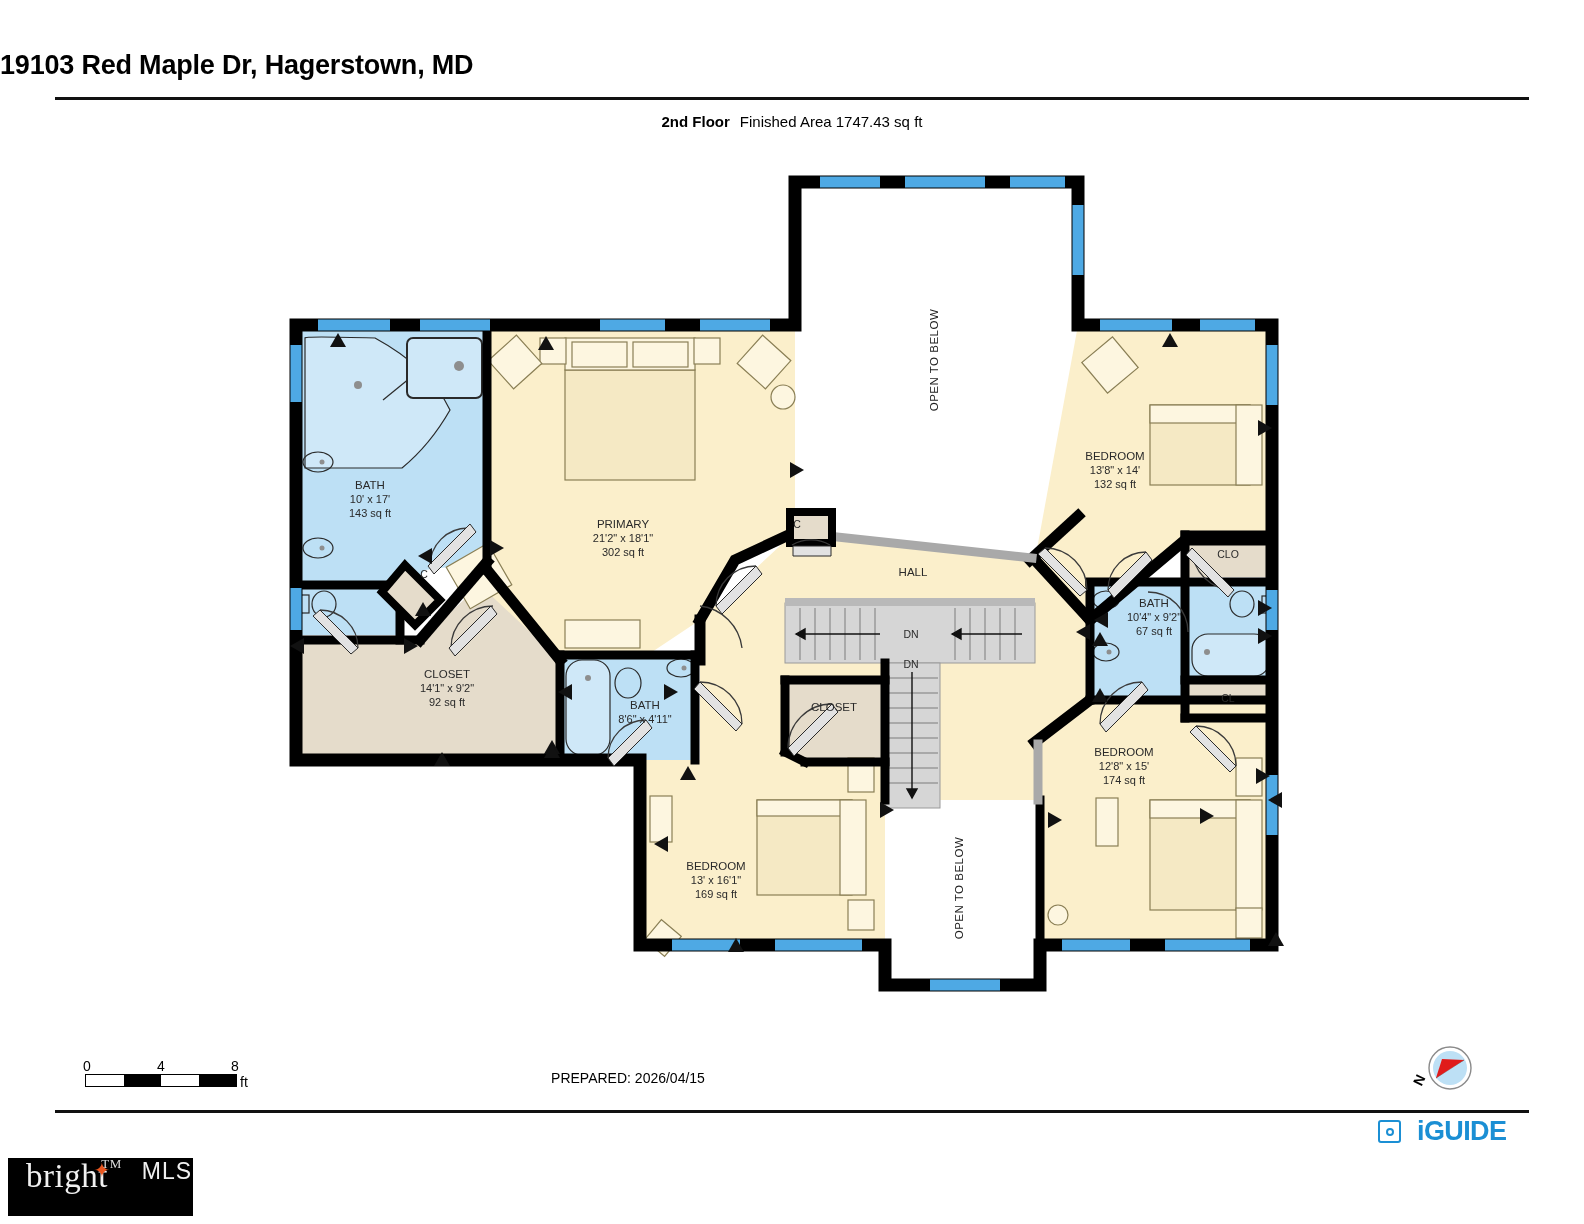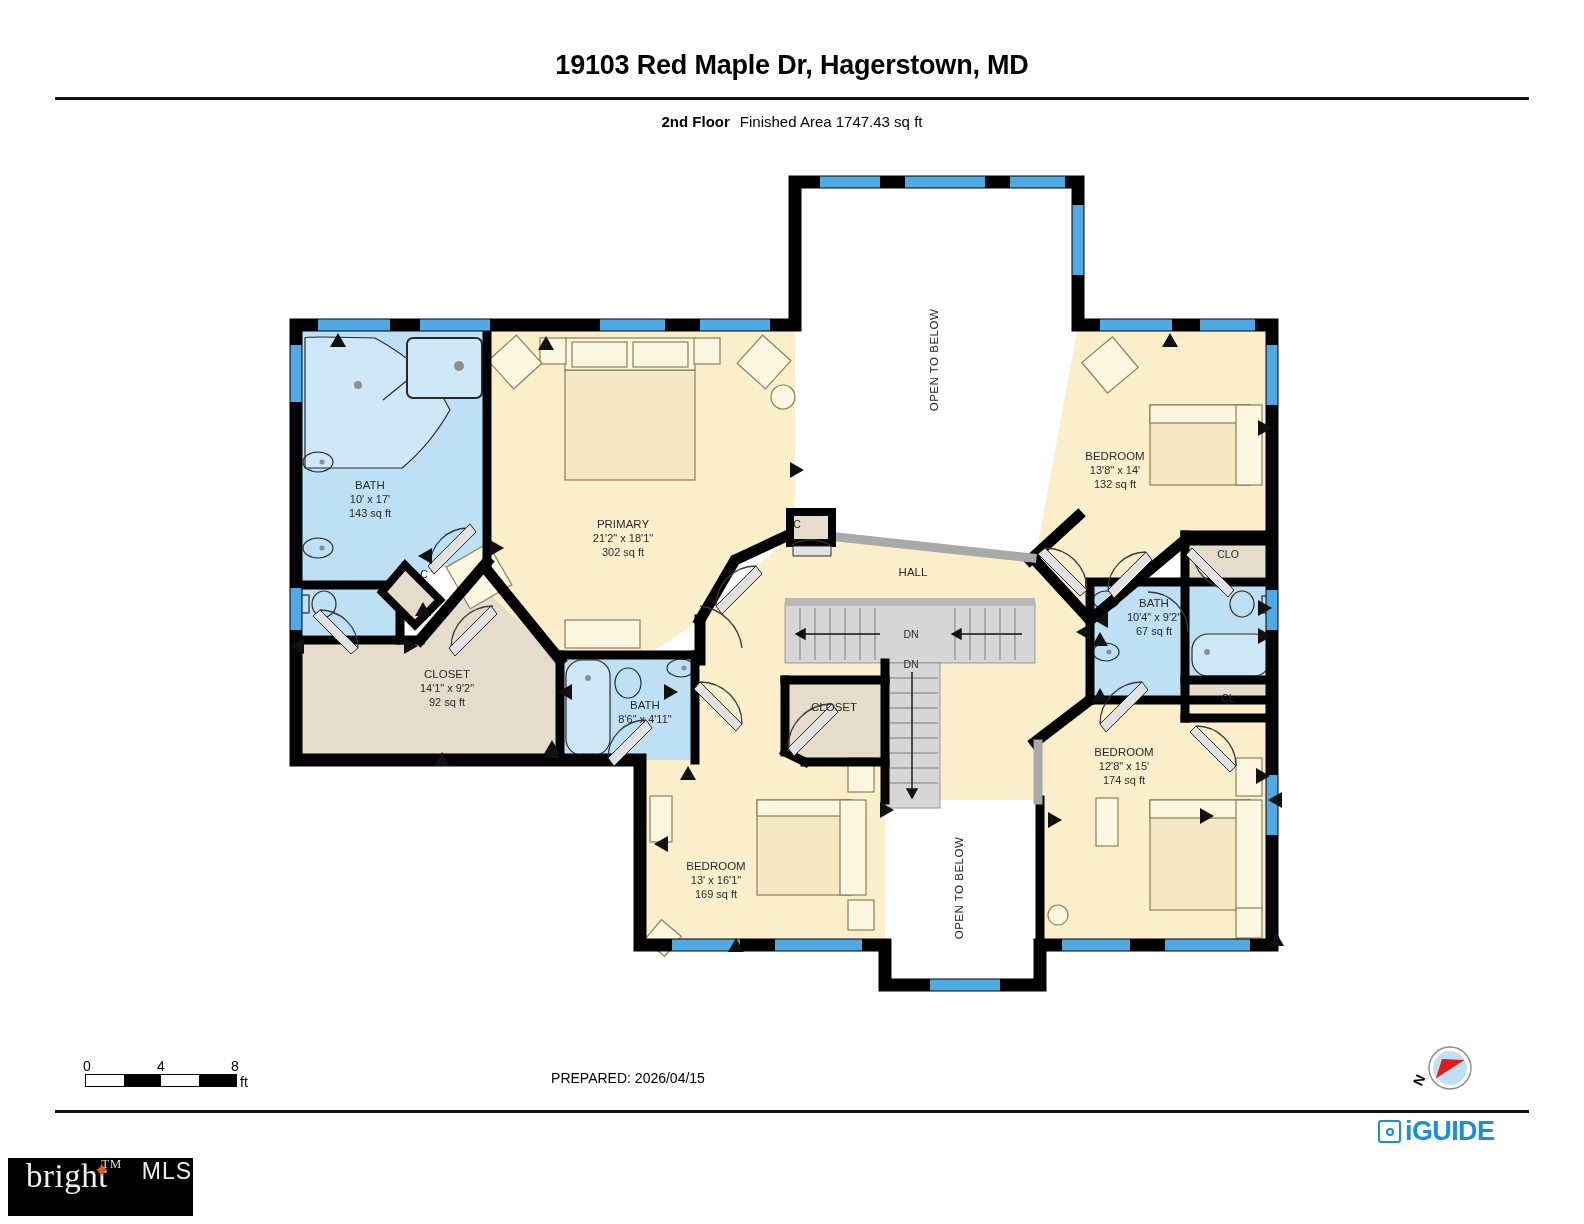--- a/index.html
+++ b/index.html
@@ -8,21 +8,21 @@
     background:#ffffff;
     font-family:"Liberation Sans", sans-serif;
     position:relative;
     overflow:hidden;
   }
   .page{position:absolute;left:0;top:0;width:1584px;height:1224px;}
 
   
   #page-title{
     position:absolute;left:0;top:50px;width:1584px;
-    text-align:center;
+    text-align:left;
     font-size:27px;font-weight:bold;color:#000;
     letter-spacing:-0.2px;
   }
   #title-rule{
     position:absolute;left:55px;top:97px;width:1474px;height:0;
     border-top:3px solid #111;
   }
   #subtitle-wrap{
     position:absolute;left:0;top:113px;width:1584px;
     text-align:center;font-size:15px;color:#000;
@@ -63,21 +63,21 @@
   #footer-rule{
     position:absolute;left:55px;top:1110px;width:1474px;height:0;
     border-top:3px solid #111;
   }
   #disclaimer{
     position:absolute;left:64px;top:1124px;width:1200px;
     font-size:12.5px;color:#000;line-height:1.3;
   }
   #iguide-logo{
     position:absolute;left:1378px;top:1118px;
-    display:flex;align-items:center;gap:4px;
+    display:flex;align-items:center;gap:16px;
   }
   #iguide-logo .mark{
     width:23px;height:23px;border:2.5px solid #1b8fd4;border-radius:3px;
     box-sizing:border-box;position:relative;
   }
   #iguide-logo .mark:after{
     content:"";position:absolute;left:50%;top:50%;
     width:8px;height:8px;margin:-4px 0 0 -4px;border-radius:50%;
     border:2px solid #1b8fd4;box-sizing:border-box;
   }

